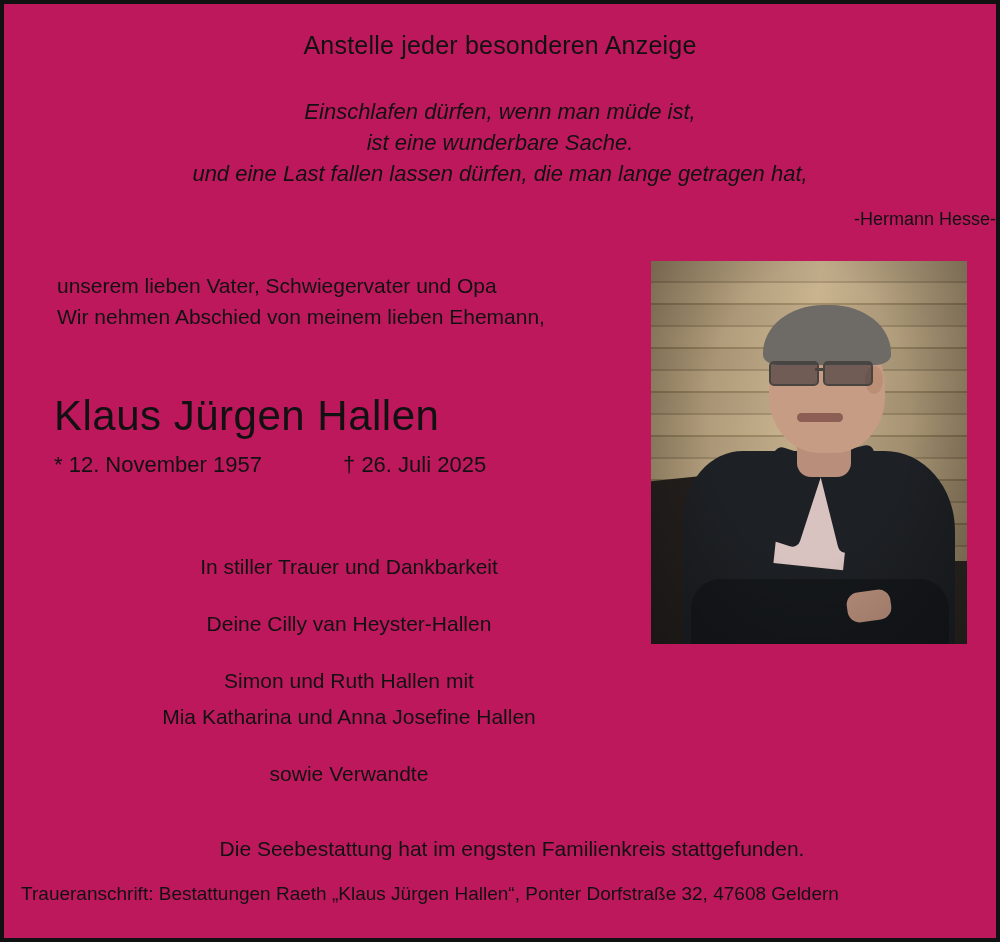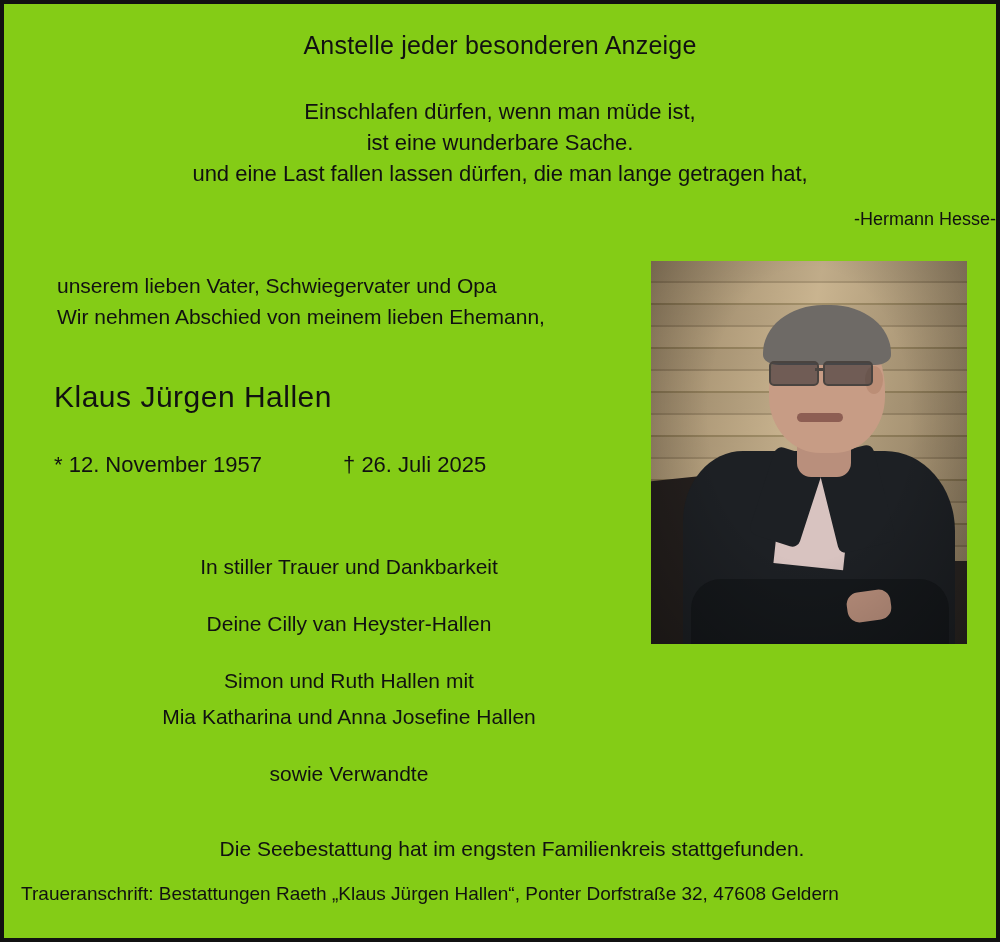--- a/index.html
+++ b/index.html
@@ -9,21 +9,21 @@
   }
   body {
     font-family: "Liberation Sans", sans-serif;
     color: #111111;
   }
   .notice {
     position: relative;
     width: 1000px;
     height: 942px;
     box-sizing: border-box;
-    background: #84cc16;
+    background: #be185d;
     border: 4px solid #111111;
     overflow: hidden;
   }
   .inner {
     position: absolute;
     left: 0;
     top: 0;
     width: 992px;
     height: 934px;
   }
@@ -40,21 +40,21 @@
 
   .poem {
     position: absolute;
     left: 0;
     top: 92px;
     width: 992px;
     text-align: center;
     font-size: 22px;
     line-height: 31px;
   }
-  .poem div { white-space: nowrap; }
+  .poem div { white-space: nowrap; font-style: italic; }
 
   .poem-author {
     position: absolute;
     left: 0;
     top: 205px;
     width: 992px;
     text-align: right;
     font-size: 18px;
   }
 
@@ -63,22 +63,22 @@
     left: 53px;
     top: 266px;
     width: 580px;
     font-size: 21px;
     line-height: 31px;
   }
 
   .name {
     position: absolute;
     left: 50px;
-    top: 376px;
-    font-size: 30px;
+    top: 388px;
+    font-size: 42px;
     letter-spacing: 0.5px;
   }
 
   .dates {
     position: absolute;
     left: 50px;
     top: 448px;
     width: 590px;
     font-size: 22px;
   }

